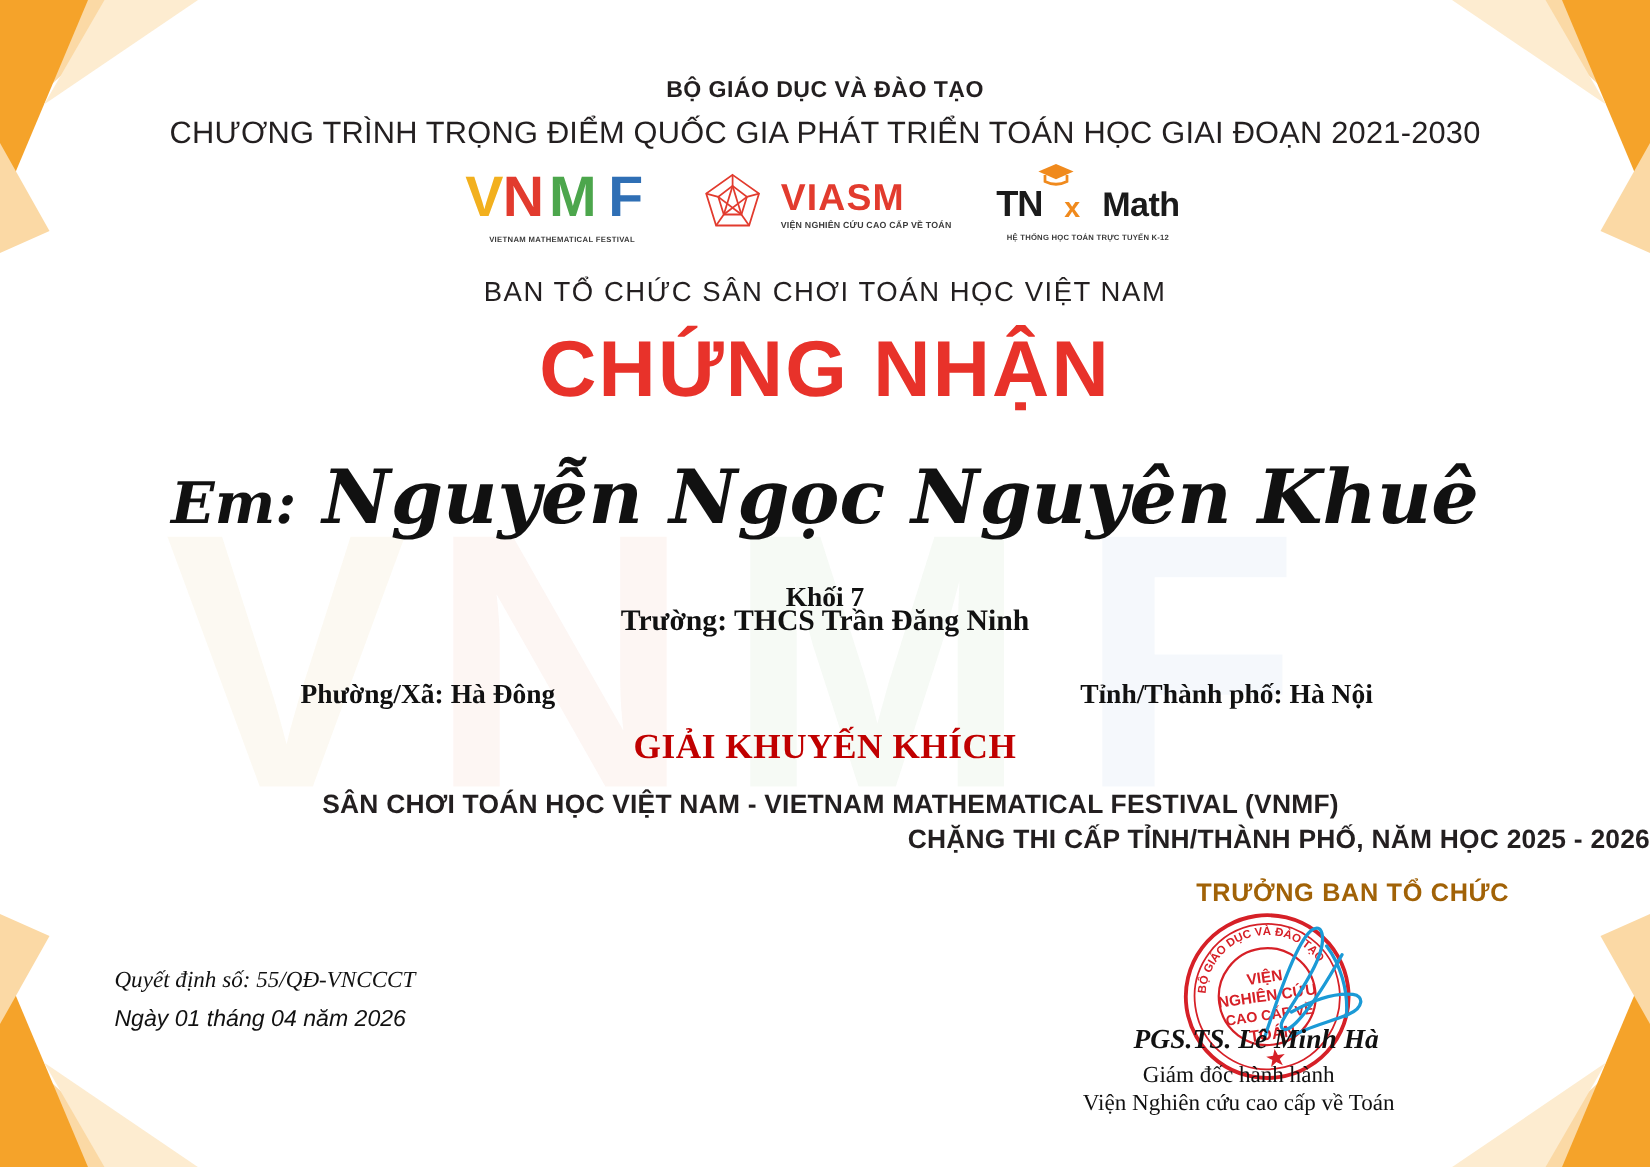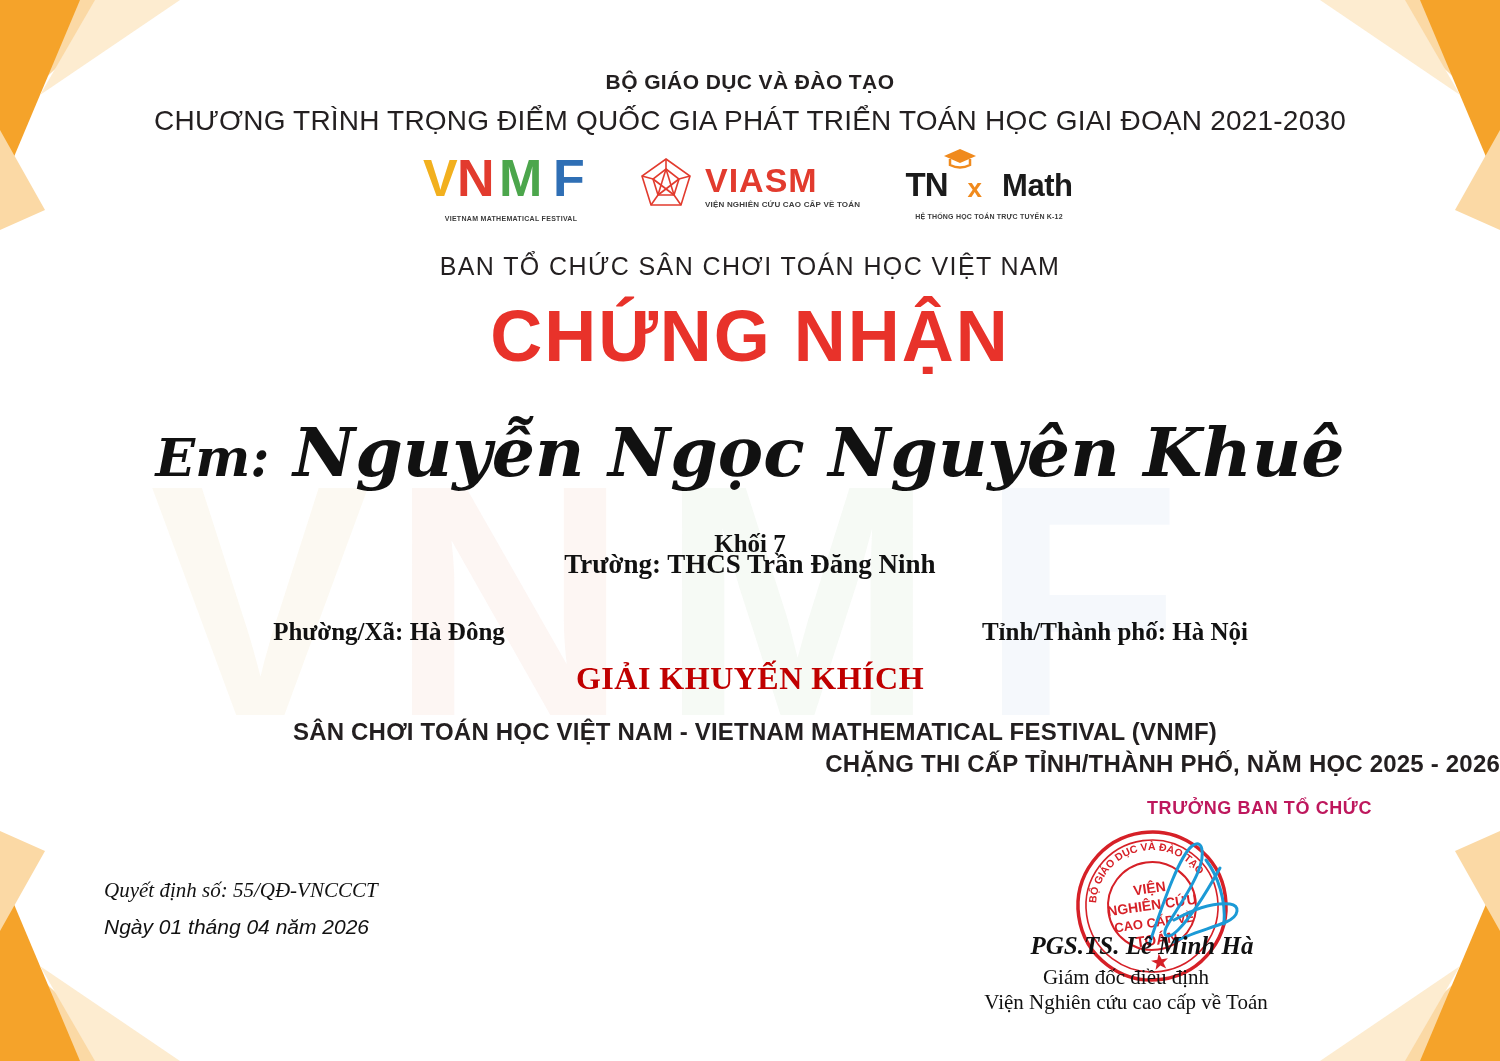--- a/index.html
+++ b/index.html
@@ -46,21 +46,21 @@
   
   .logos{
     position:absolute;top:150px;left:0;width:100%;
     display:flex;justify-content:center;align-items:center;gap:34px;
   }
   .logo-vnmf{width:180px;height:72px;position:relative;}
   .logo-vnmf .cap{
     position:absolute;bottom:0;left:0;width:100%;text-align:center;
     font-size:7px;font-weight:bold;color:#3b3b3b;letter-spacing:.3px;
   }
-  .logo-viasm{width:230px;height:72px;display:flex;align-items:center;gap:8px;}
+  .logo-viasm{width:230px;height:72px;display:flex;align-items:center;gap:8px;justify-content:space-between;}
   .viasm-txt{display:flex;flex-direction:column;line-height:1;}
   .viasm-main{font-size:34px;font-weight:bold;color:#e23b2e;letter-spacing:1px;}
   .viasm-sub{font-size:8px;font-weight:bold;color:#3b3b3b;margin-top:4px;letter-spacing:.2px;}
   .logo-tn{width:180px;height:72px;position:relative;}
   .tn-row{display:flex;align-items:flex-end;justify-content:center;margin-top:16px;gap:20px;}
   .tn-tn{font-size:33px;font-weight:bold;color:#1b1b1b;letter-spacing:-1px;}
   .tn-x{font-size:26px;font-weight:bold;color:#f08a1d;}
   .tn-math{font-size:31px;font-weight:bold;color:#1b1b1b;letter-spacing:-.5px;}
   .tn-cap{position:absolute;bottom:2px;left:0;width:100%;text-align:center;
     font-size:7px;font-weight:bold;color:#3b3b3b;letter-spacing:.2px;}
@@ -112,21 +112,21 @@
     position:absolute;top:718px;left:5px;width:100%;
     text-align:center;font-weight:bold;font-size:24px;color:#231f20;letter-spacing:.2px;
   }
   .event2{
     position:absolute;top:750px;left:0;width:100%;
     text-align:right;font-weight:bold;font-size:24px;color:#231f20;letter-spacing:.2px;
   }
 
   .signer-title{
     position:absolute;top:798px;right:128px;
-    font-weight:bold;font-size:18px;color:#be185d;letter-spacing:.6px;
+    font-weight:bold;font-size:23px;color:#a16207;letter-spacing:.6px;
   }
 
   
   .stamp{position:absolute;top:826px;right:268px;width:160px;height:160px;}
   
   .signature{position:absolute;top:824px;right:236px;width:150px;height:150px;}
 
   .signer-name{
     position:absolute;top:932px;right:0;width:100%;
     text-align:center;font-family:"Liberation Serif", serif;
@@ -302,19 +302,19 @@
 
   <svg class="signature" viewBox="0 0 150 150">
     <g fill="none" stroke="#1b9ad6" stroke-width="3" stroke-linecap="round">
       <path d="M36 118 C 52 70, 66 32, 78 22 C 88 14, 92 28, 84 48 C 76 68, 58 92, 52 104 C 48 112, 54 116, 64 106 C 78 92, 96 62, 106 44"></path>
       <path d="M60 96 C 78 86, 98 78, 116 80 C 126 81, 126 92, 112 98 C 98 104, 74 110, 60 118"></path>
       <path d="M92 36 C 104 52, 112 76, 110 100"></path>
     </g>
   </svg>
 
   <div class="signer-name"><span>PGS.TS. Lê Minh Hà</span></div>
-  <div class="signer-role"><span>Giám đốc điều định</span></div>
+  <div class="signer-role"><span>Giám đốc hành hành</span></div>
   <div class="signer-org"><span>Viện Nghiên cứu cao cấp về Toán</span></div>
 
   <div class="decision">Quyết định số: 55/QĐ-VNCCCT</div>
   <div class="date">Ngày 01 tháng 04 năm 2026</div>
 
 </div>
 
 </body></html>

